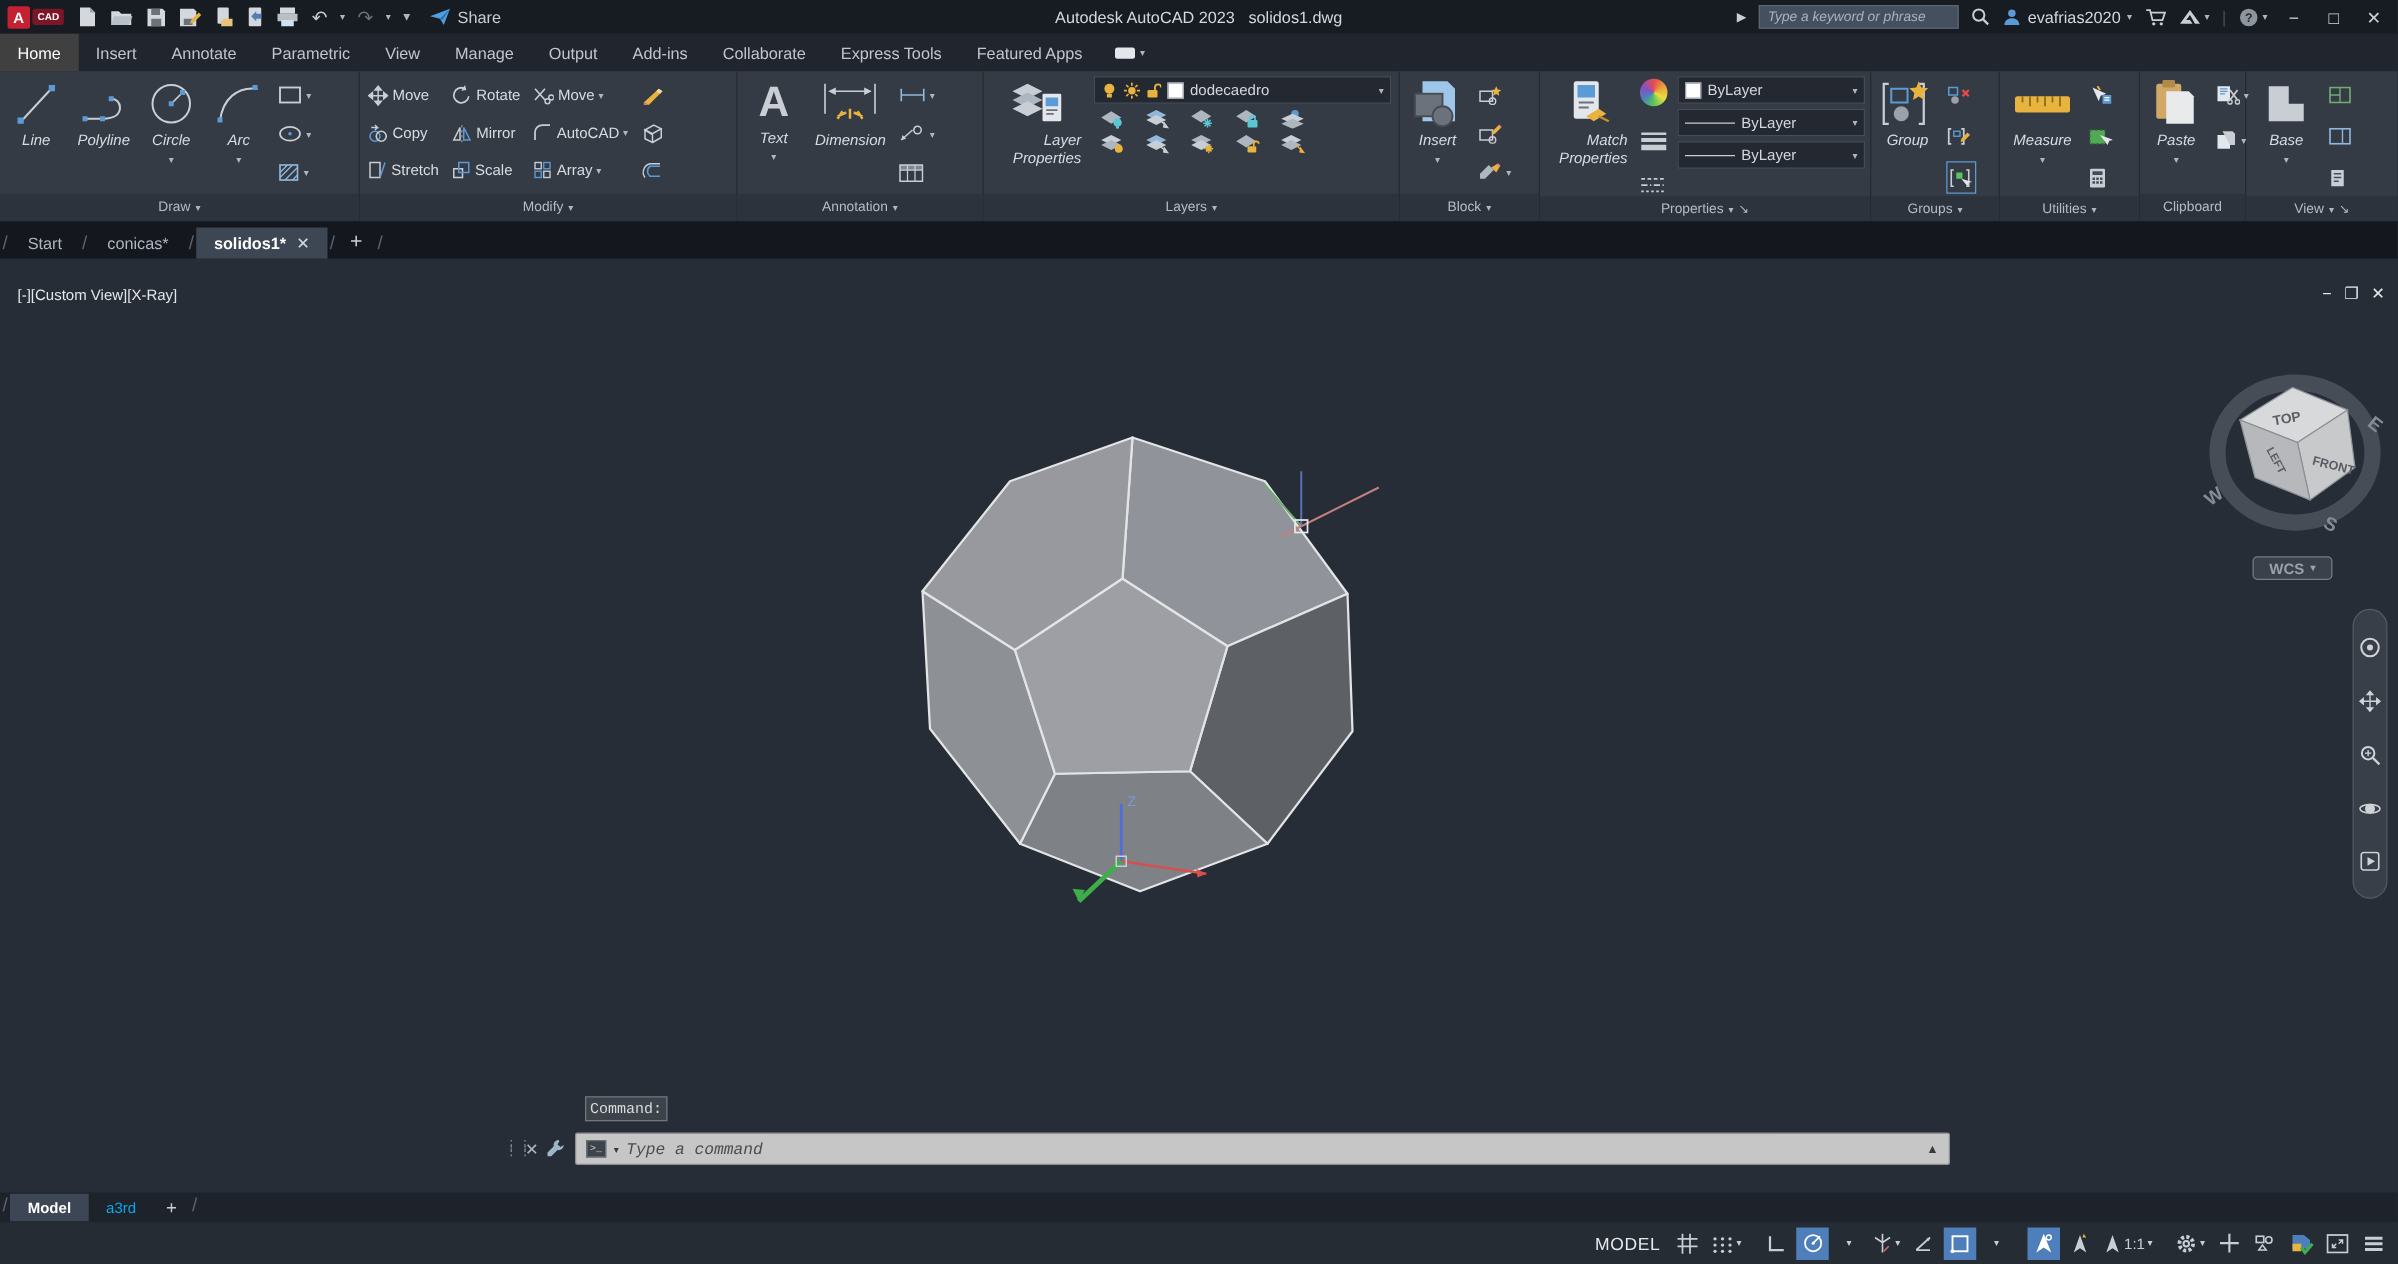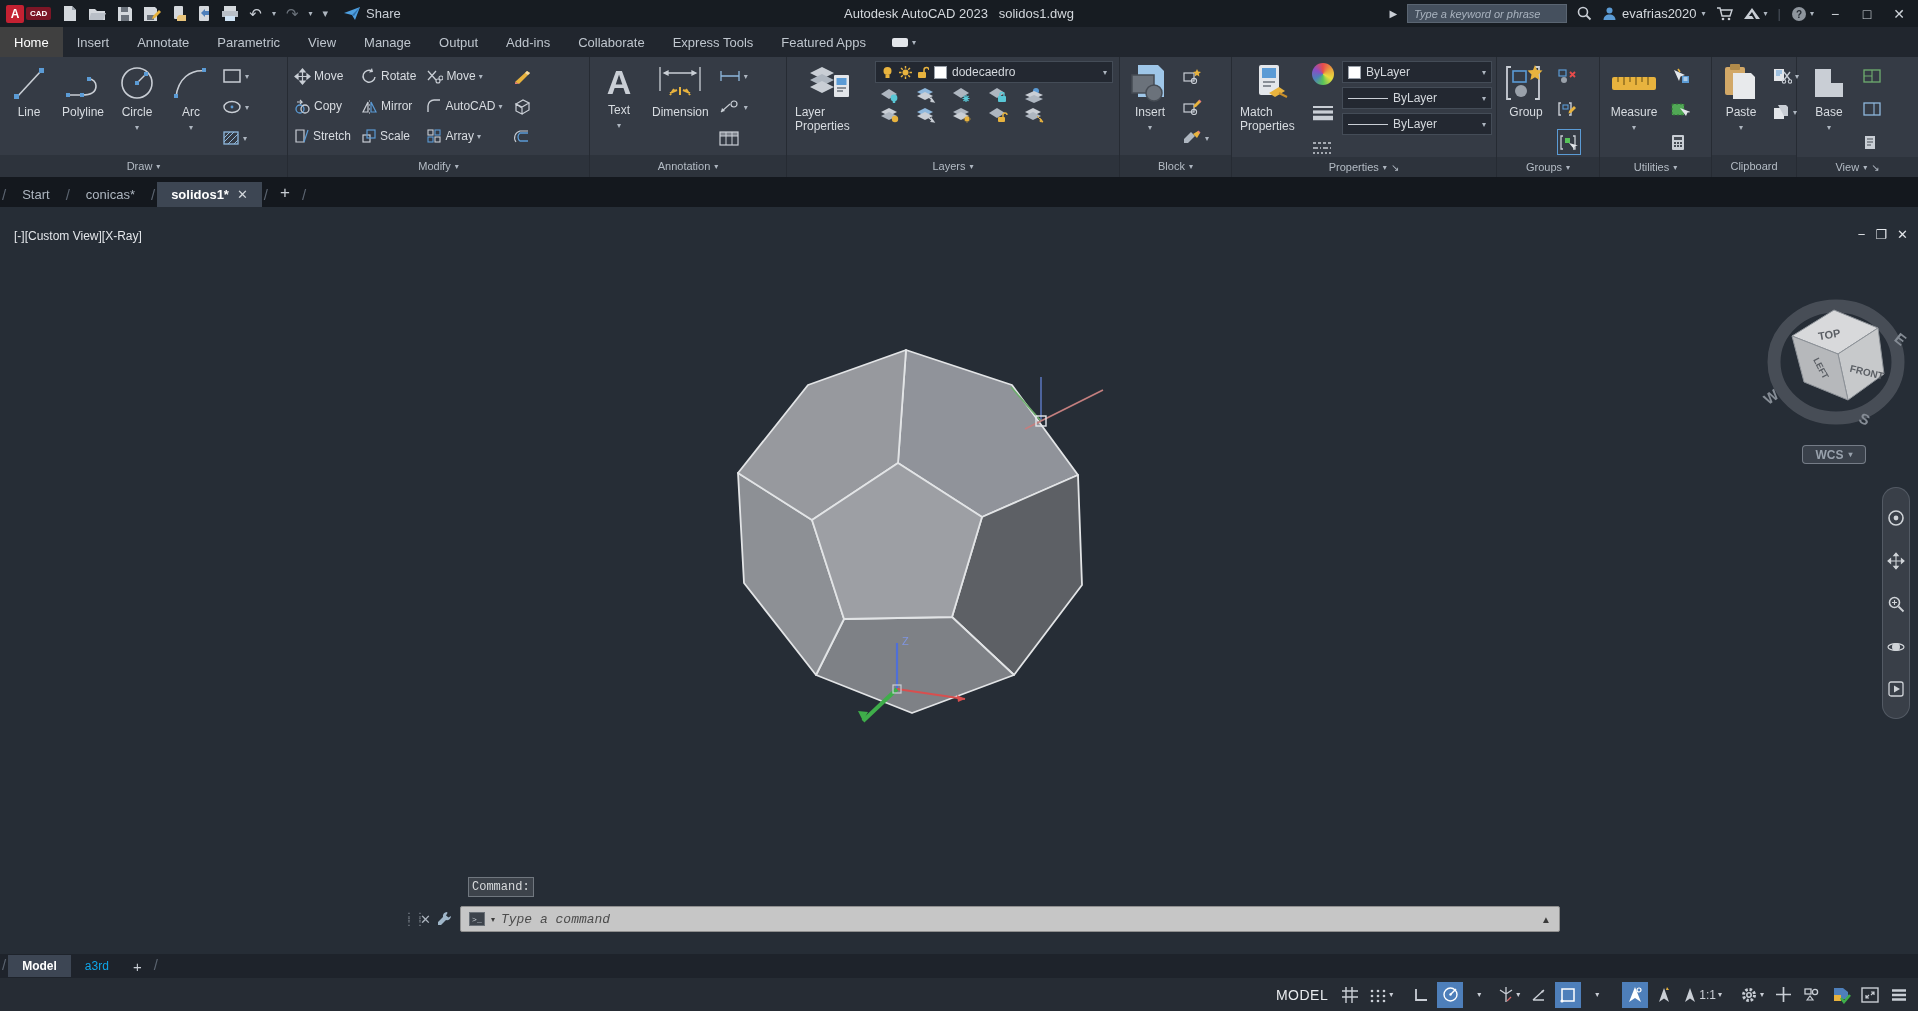--- a/index.html
+++ b/index.html
@@ -35,21 +35,21 @@
 
   
   #ribbon { position:absolute; left:0; top:57px; width:1918px; height:120px; background:#353b45;
     display:flex; }
   .panel { position:relative; border-right:1px solid #262b33; display:flex; flex-direction:column; }
   .panel-body { flex:1; display:flex; align-items:flex-start; padding:4px 6px 0 6px; gap:8px; }
   .panel-label { height:22px; background:#2d333c; color:#b4bcc5; font-size:11px;
     display:flex; align-items:center; justify-content:center; gap:4px; }
   .bigbtn { display:flex; flex-direction:column; align-items:center; justify-content:flex-start;
     gap:3px; min-width:46px; padding:2px 2px; font-size:12px; color:#d8dce1; }
-  .bigbtn .lbl { text-align:left; line-height:1.15; }
+  .bigbtn .lbl { text-align:right; line-height:1.15;font-style:italic; }
   .caret { font-size:8px; color:#aeb6c0; }
   .smallcol { display:flex; flex-direction:column; justify-content:space-between; height:92px; padding:2px 0; }
   .smallrow { display:flex; align-items:center; gap:3px; height:26px; }
   .grid3 { display:grid; grid-template-rows:repeat(3,30px); grid-auto-flow:column; column-gap:10px; row-gap:0; align-items:center; }
   .mitem { display:flex; align-items:center; gap:3px; font-size:12px; color:#d8dce1; }
   .dd-field { background:#232831; border:1px solid #444c57; height:22px; display:flex; align-items:center;
     gap:5px; padding:0 5px; font-size:12px; color:#d4d8dd; }
   .swatch { width:13px; height:13px; background:#ffffff; border:1px solid #9aa1aa; }
   .lineSample { width:52px; height:0; border-top:2px solid #c9ced5; }
   .dlnch { color:#aeb6c0; font-size:10px; }

